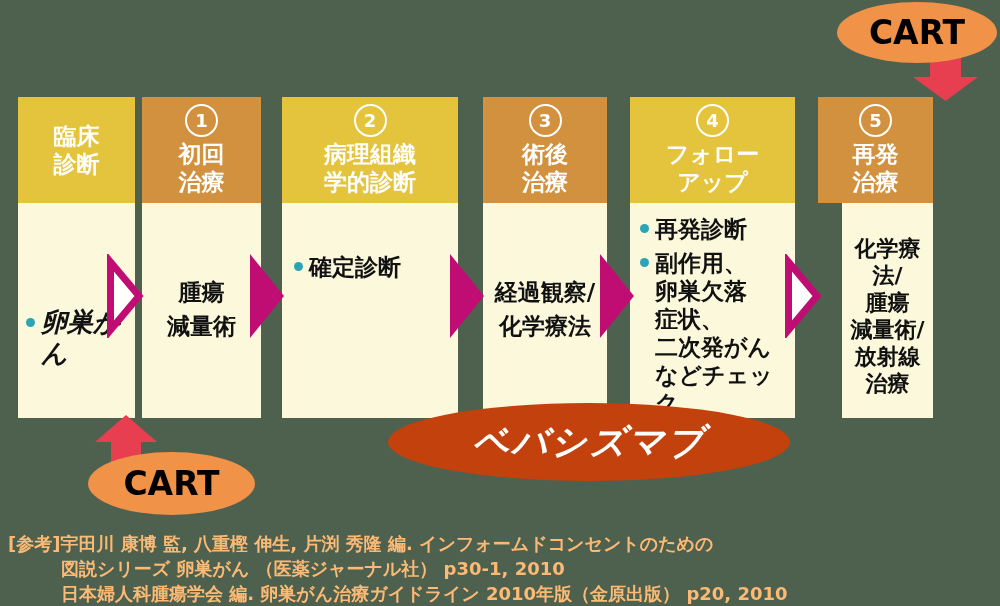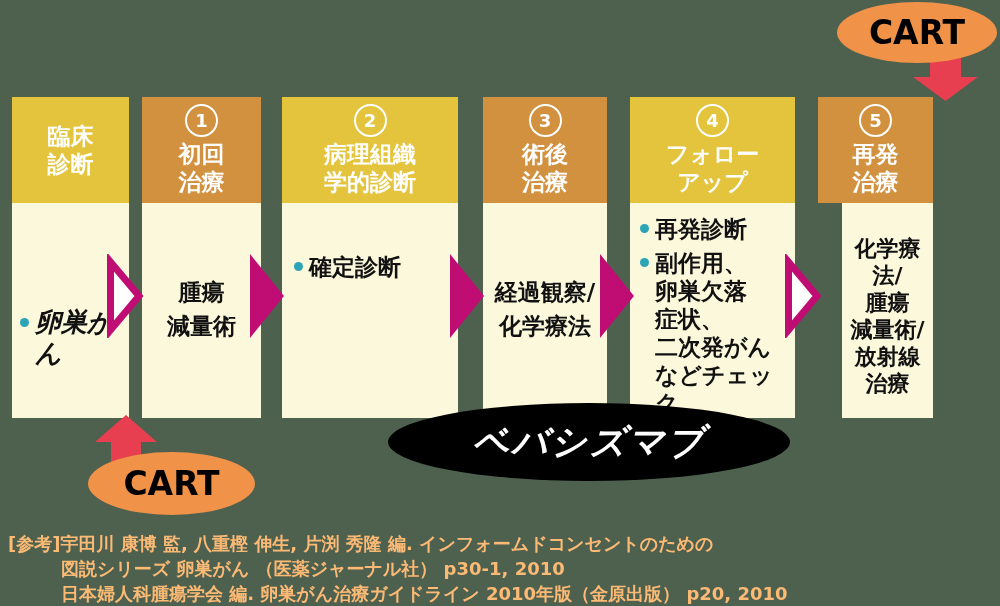--- a/index.html
+++ b/index.html
@@ -3,21 +3,21 @@
 <meta charset="utf-8">
 <style>
   html,body{margin:0;padding:0;}
   #stage{
     position:relative; width:1000px; height:606px; overflow:hidden;
     background:#4E614F;
     font-family:"DejaVu Sans", sans-serif;
   }
   
   .col{position:absolute; top:97px; height:321px;}
-  #col1{left:12px;   width:117px;}
+  #col1{left:18px;   width:117px;}
   #col2{left:142px;width:119px;}
   #col3{left:282px;width:176px;}
   #col4{left:483px;width:124px;}
   #col5{left:630px;width:165px;}
   #col6{left:818px;width:115px;}
   .header{
     position:absolute; top:0; left:0; right:0; height:106px;
     display:flex; flex-direction:column; align-items:center; justify-content:center;
     gap:3px; color:#fff;
   }
@@ -56,21 +56,21 @@
   
   .cart{
     position:absolute; background:#F09248; border-radius:50%; z-index:4;
     display:flex; align-items:center; justify-content:center;
     color:#000000; font-weight:bold; font-size:33px;
   }
   #cart-top{left:837px; top:2px; width:160px; height:61px;}
   #cart-bottom{left:88px; top:452px; width:167px; height:63px;}
   #beva{
     position:absolute; left:388px; top:403px; width:402px; height:78px;
-    background:#000000; border-radius:50%; z-index:3;
+    background:#c2410c; border-radius:50%; z-index:3;
     display:flex; align-items:center; justify-content:center;
     color:#fff; font-weight:bold; font-style:italic; font-size:36px; letter-spacing:2px;
   }
   
   #refs{position:absolute; left:8px; top:531px; color:#fdba74; font-size:18px; font-weight:bold; line-height:25px;}
   .ref-indent{padding-left:53px;}
 </style>
 </head>
 <body>
 

